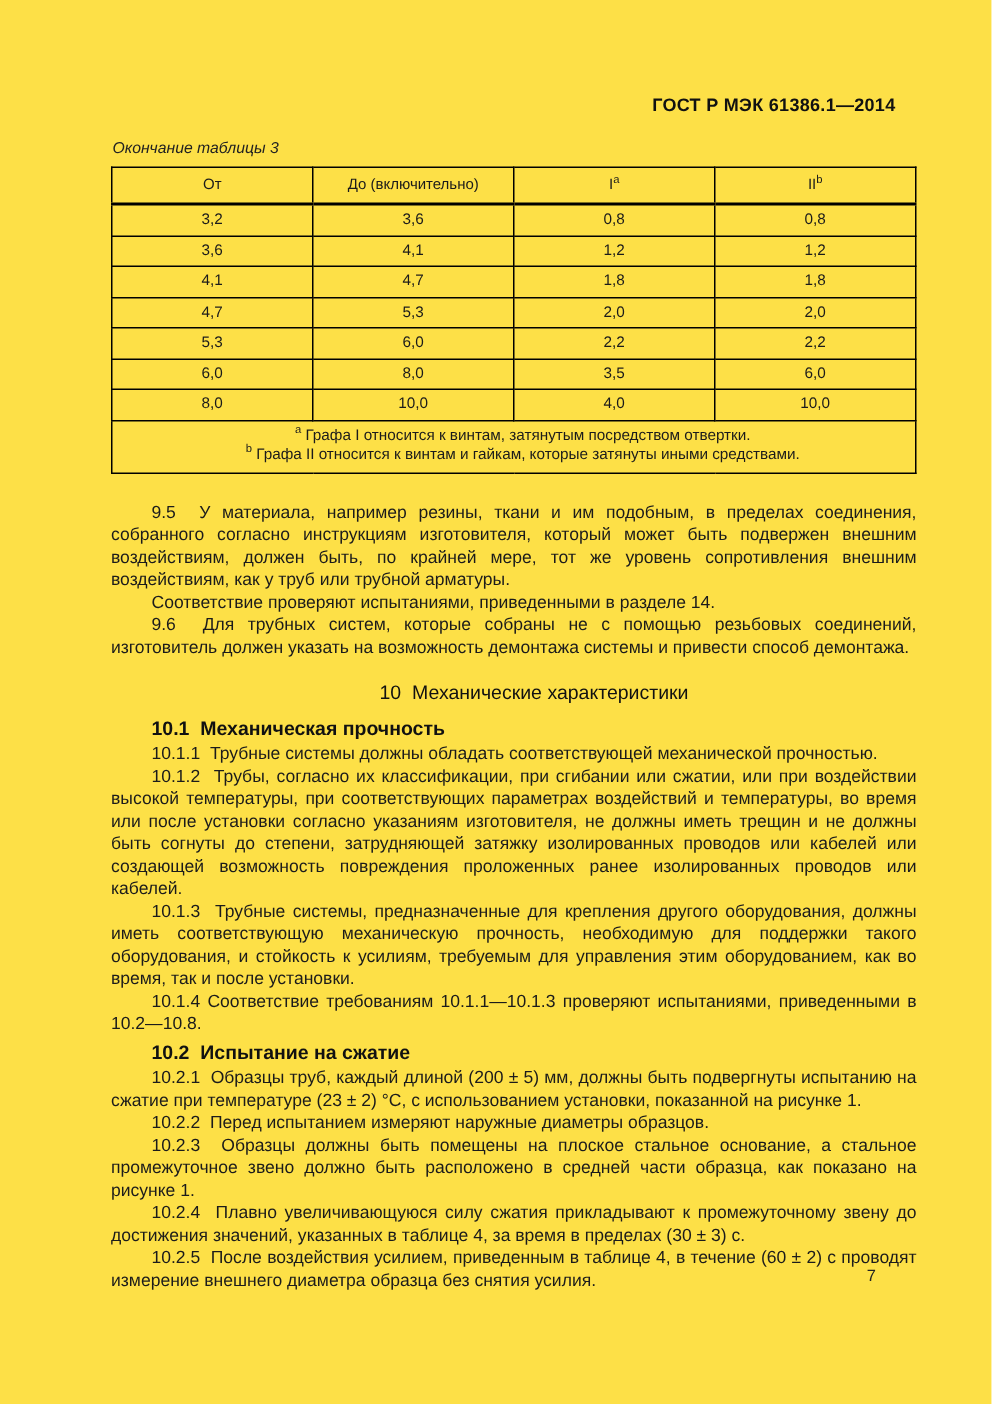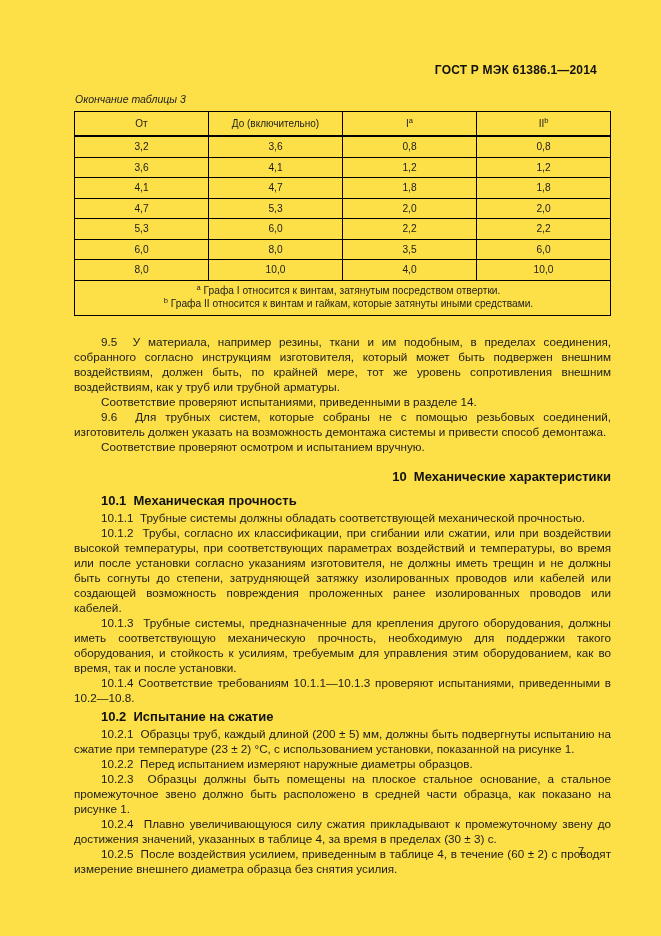--- a/index.html
+++ b/index.html
@@ -63,25 +63,25 @@
   sup { font-size: 7.5px; line-height: 0; }
   .bodytext {
     margin-top: 18px;
     font-size: 11.7px;
     line-height: 15px;
     text-align: justify;
   }
   .bodytext p { margin: 0; text-indent: 27px; }
   .section-heading {
     font-size: 13px;
-    font-weight: 700;
+    font-weight: 400;
     color: #111;
     margin: 15px 0 9px 0;
     text-indent: 27px;
-    text-align: right;
+    text-align: center;
   }
   .sub-heading {
     font-size: 13px;
     font-weight: 700;
     color: #111;
     margin: 4px 0 2px 0;
     text-indent: 27px;
     text-align: left;
   }
   .page-number {
@@ -171,21 +171,20 @@
             <div class="fn"><sup>b</sup> <span>Графа II относится к винтам и гайкам, которые затянуты иными средствами.</span></div>
           </td>
         </tr>
       </tfoot>
     </table>
 
     <div class="bodytext">
       <p>9.5&nbsp; У материала, например резины, ткани и им подобным, в пределах соединения, собранного согласно инструкциям изготовителя, который может быть подвержен внешним воздействиям, должен быть, по крайней мере, тот же уровень сопротивления внешним воздействиям, как у труб или трубной арматуры.</p>
       <p>Соответствие проверяют испытаниями, приведенными в разделе 14.</p>
       <p>9.6&nbsp; Для трубных систем, которые собраны не с помощью резьбовых соединений, изготовитель должен указать на возможность демонтажа системы и привести способ демонтажа.</p>
-      <p>Соответствие проверяют осмотром и испытанием вручную.</p>
 
       <div class="section-heading">10&nbsp; Механические характеристики</div>
 
       <div class="sub-heading">10.1&nbsp; Механическая прочность</div>
       <p>10.1.1&nbsp; Трубные системы должны обладать соответствующей механической прочностью.</p>
       <p>10.1.2&nbsp; Трубы, согласно их классификации, при сгибании или сжатии, или при воздействии высокой температуры, при соответствующих параметрах воздействий и температуры, во время или после установки согласно указаниям изготовителя, не должны иметь трещин и не должны быть согнуты до степени, затрудняющей затяжку изолированных проводов или кабелей или создающей возможность повреждения проложенных ранее изолированных проводов или кабелей.</p>
       <p>10.1.3&nbsp; Трубные системы, предназначенные для крепления другого оборудования, должны иметь соответствующую механическую прочность, необходимую для поддержки такого оборудования, и стойкость к усилиям, требуемым для управления этим оборудованием, как во время, так и после установки.</p>
       <p>10.1.4&nbsp;Соответствие требованиям 10.1.1—10.1.3 проверяют испытаниями, приведенными в 10.2—10.8.</p>
 
       <div class="sub-heading">10.2&nbsp; Испытание на сжатие</div>

